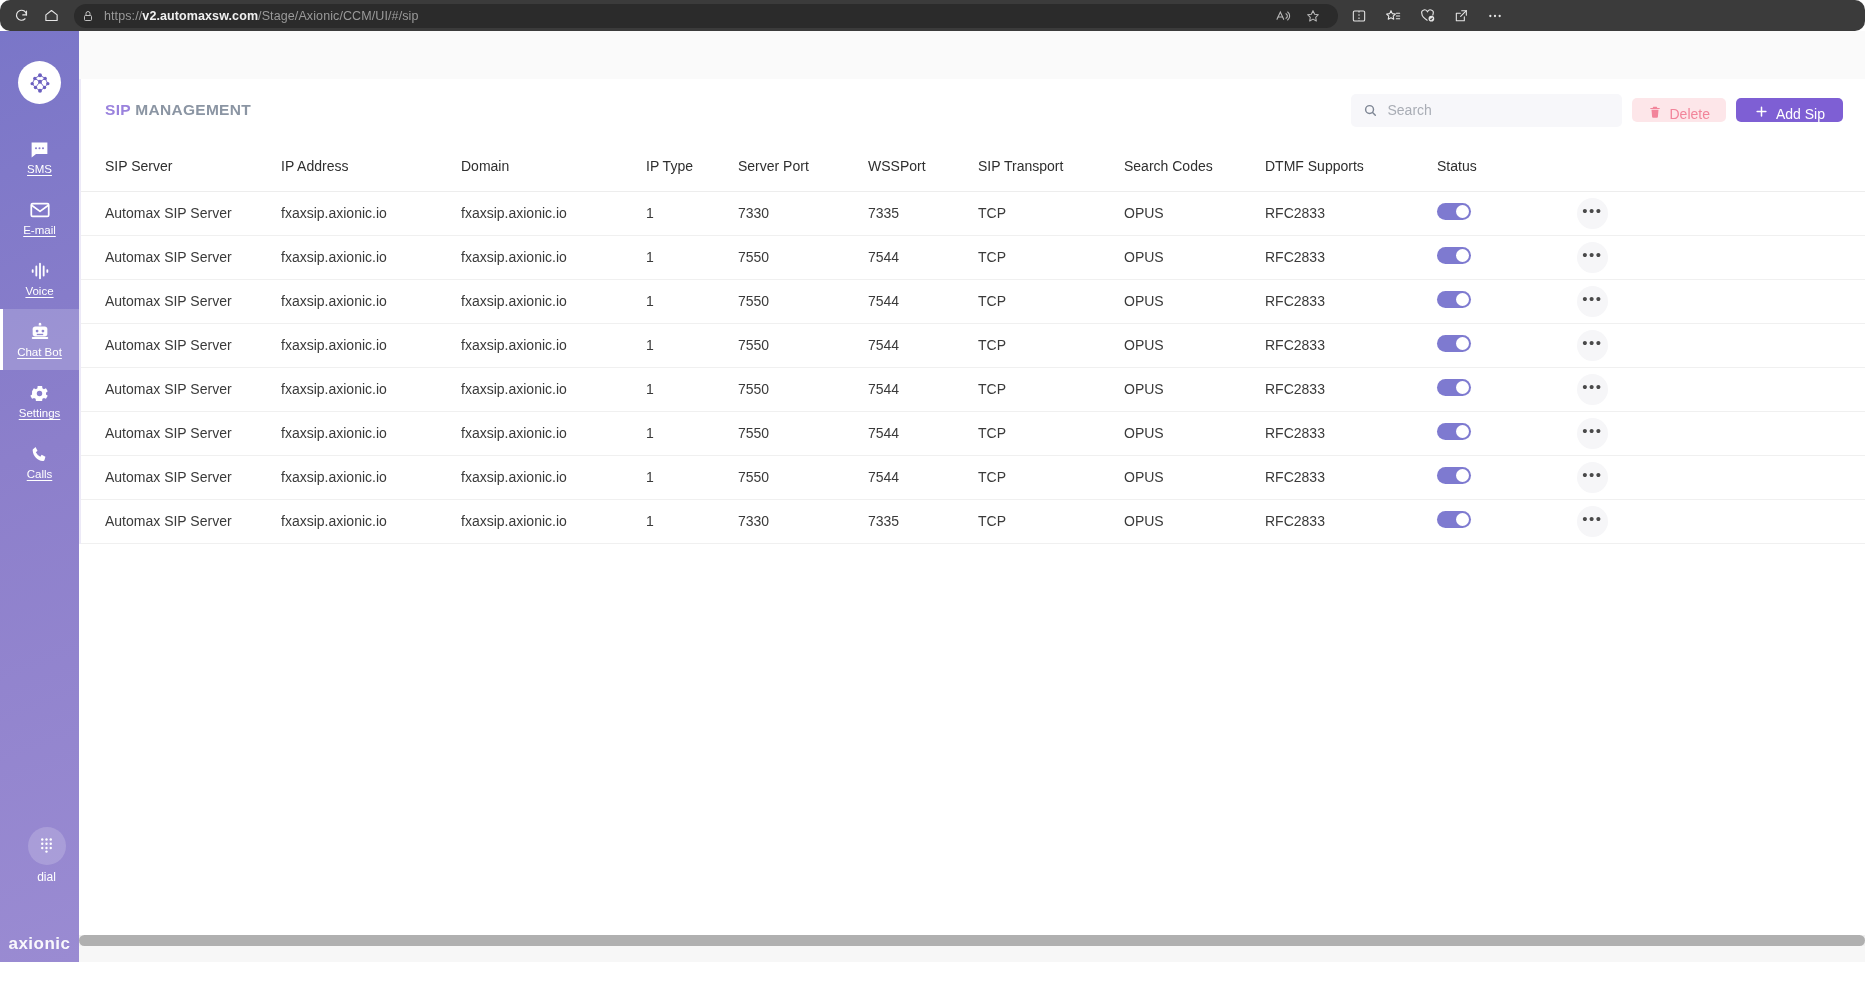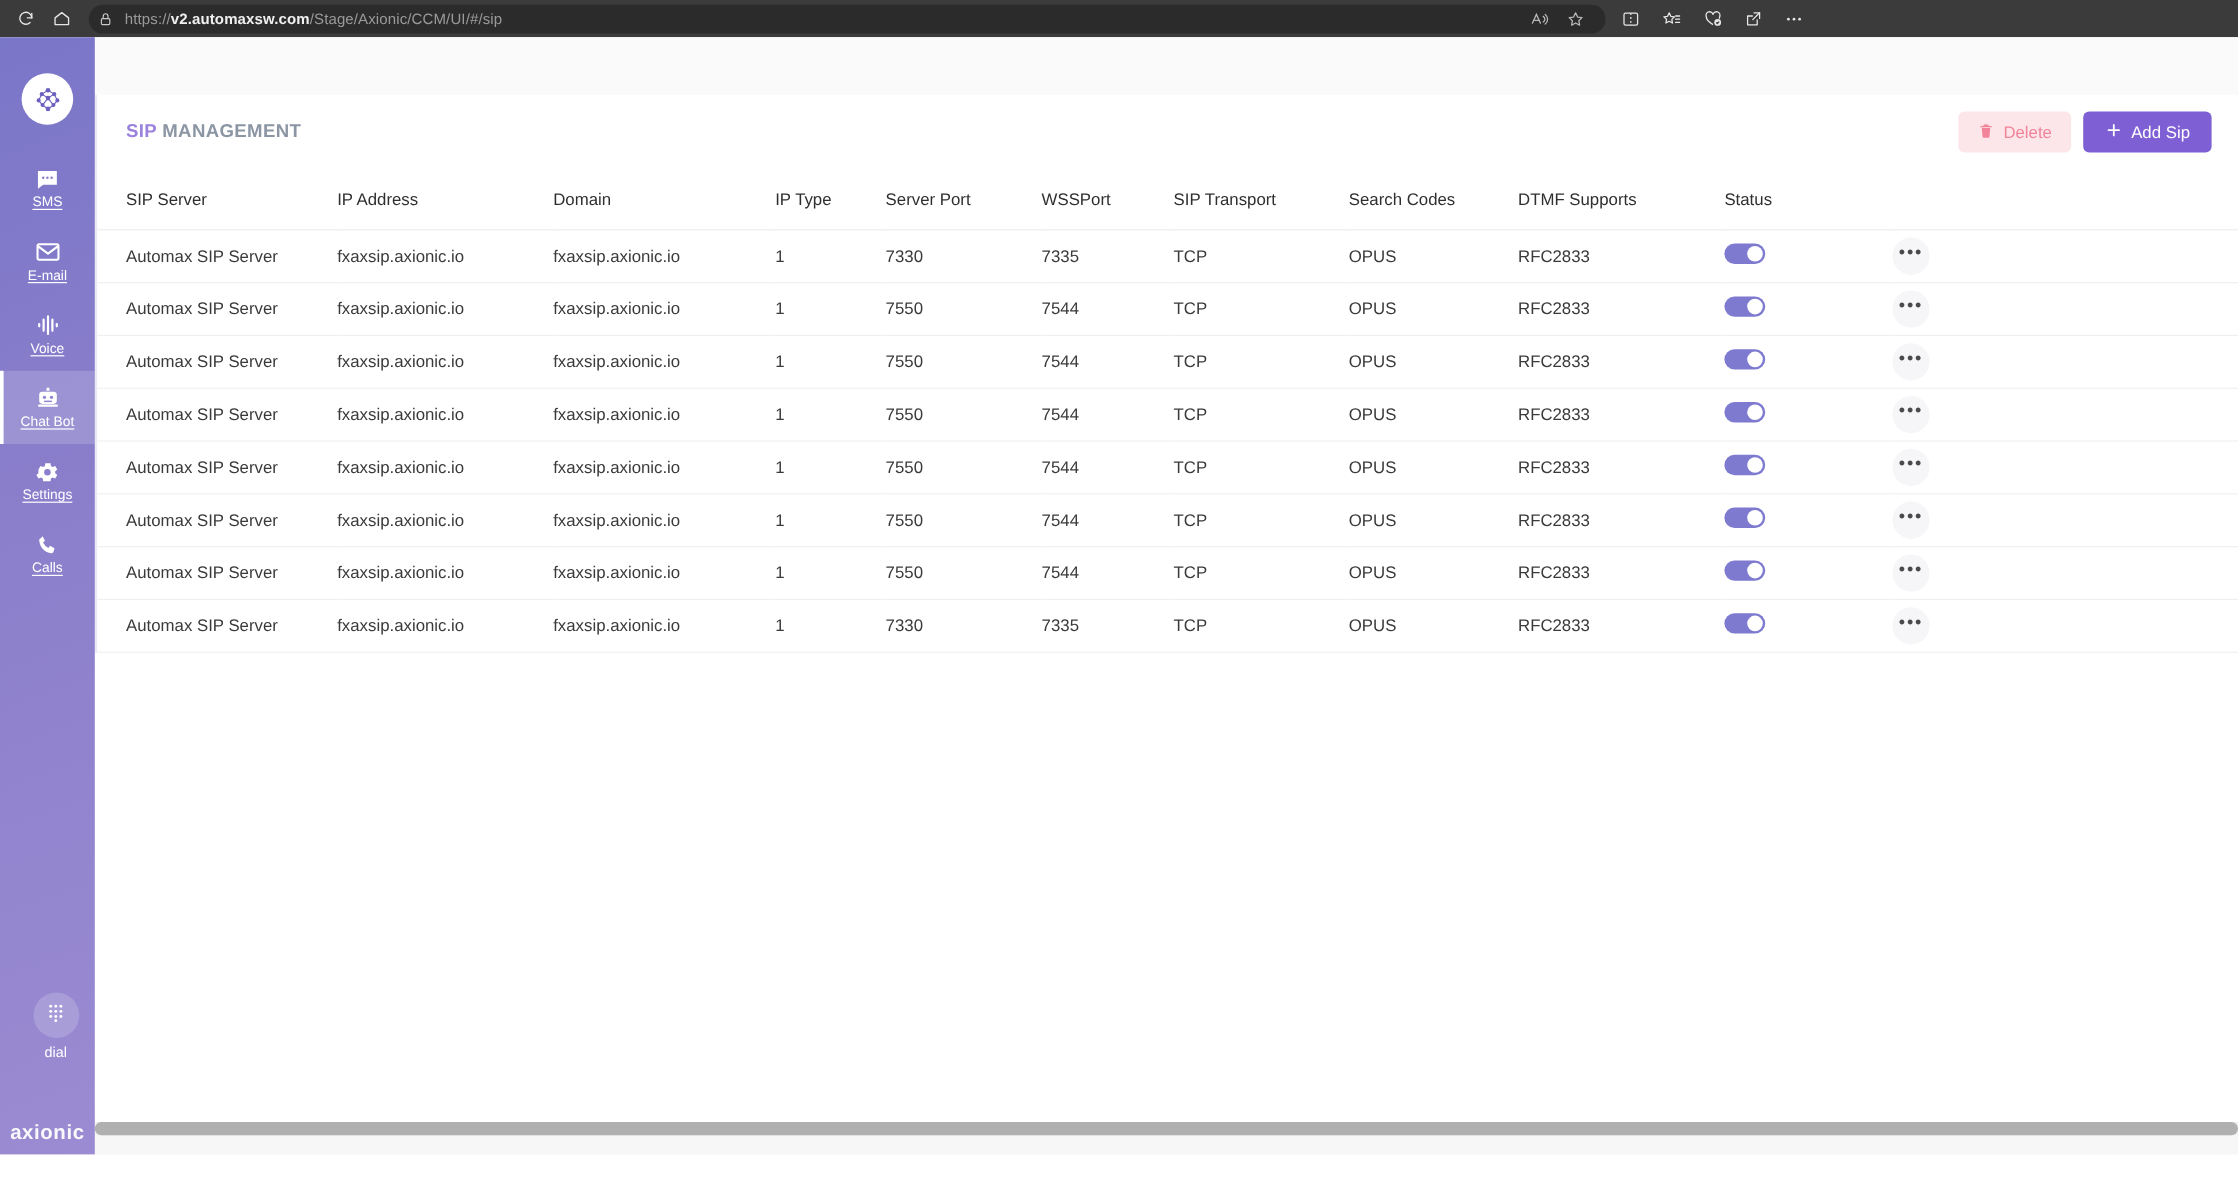--- a/index.html
+++ b/index.html
@@ -10,20 +10,21 @@
     background: #ffffff;
   }
 
   
   .browser-bar {
     position: absolute; top: 0; left: 0;
     width: 1865px; height: 31px;
     background: #3b3b3b;
     display: flex; align-items: center;
     padding: 0 6px;
+    border-radius: 10px;
   }
   .nav-btn {
     width: 30px; height: 26px;
     display: flex; align-items: center; justify-content: center;
     color: #e6e6e6;
     border-radius: 4px;
     flex: 0 0 auto;
   }
   .nav-btn svg { display: block; }
   .url-pill {
@@ -166,22 +167,22 @@
     display: flex; align-items: center; padding: 0 12px; gap: 9px;
   }
   .search-box .mag { color: #7e8694; display: flex; align-items: center; }
   .search-box input {
     border: none; outline: none; background: transparent;
     font-family: "Liberation Sans", sans-serif;
     font-size: 14px; color: #4a4a4a; width: 100%;
   }
   .search-box input::placeholder { color: #a9adb5; }
   .btn {
-    height: 34px; border: none; border-radius: 5px;
-    display: flex; align-items: center; gap: 7px;
+    height: 24px; border: none; border-radius: 5px;
+    display: flex; align-items: flex-end; gap: 7px;
     font-family: "Liberation Sans", sans-serif;
     font-size: 14px; padding: 0 16px; cursor: pointer;
   }
   .btn-delete { background: #fde6e9; color: #f2849a; }
   .btn-add { background: #7e5fd4; color: #ffffff; font-weight: normal; padding: 0 18px; }
 
   
   .table-wrap { padding: 0 0 0 0; border-left: 2px solid #ece9f7; }
   table { width: 100%; border-collapse: collapse; table-layout: fixed; }
   th {
@@ -456,20 +457,29 @@
     <div class="side-footer">axionic</div>
   </div>
 
 
   <div class="page">
     <div class="page-toolbar">
       <div class="page-title">
         <span class="t-accent">SIP</span><span> </span><span class="t-plain">MANAGEMENT</span>
       </div>
       <div class="toolbar-right">
+        <div class="search-box">
+          <span class="mag">
+            <svg width="15" height="15" viewBox="0 0 24 24" fill="none" stroke="currentColor" stroke-width="2.3" stroke-linecap="round">
+              <circle cx="10.5" cy="10.5" r="6.3"></circle>
+                <path d="m15.3 15.3 4.4 4.4"></path>
+            </svg>
+          </span>
+          <input type="text" placeholder="Search" style="">
+        </div>
         <button class="btn btn-delete">
           <span>
             <svg width="14" height="14" viewBox="0 0 24 24" fill="#f2849a">
               <path d="M9 3h6l1 2h4v2H4V5h4z"></path>
                 <path d="M6 8h12l-1 12.2A1.8 1.8 0 0 1 15.2 22H8.8A1.8 1.8 0 0 1 7 20.2z"></path>
             </svg>
           </span>
           <span>Delete</span>
         </button>
         <button class="btn btn-add">

